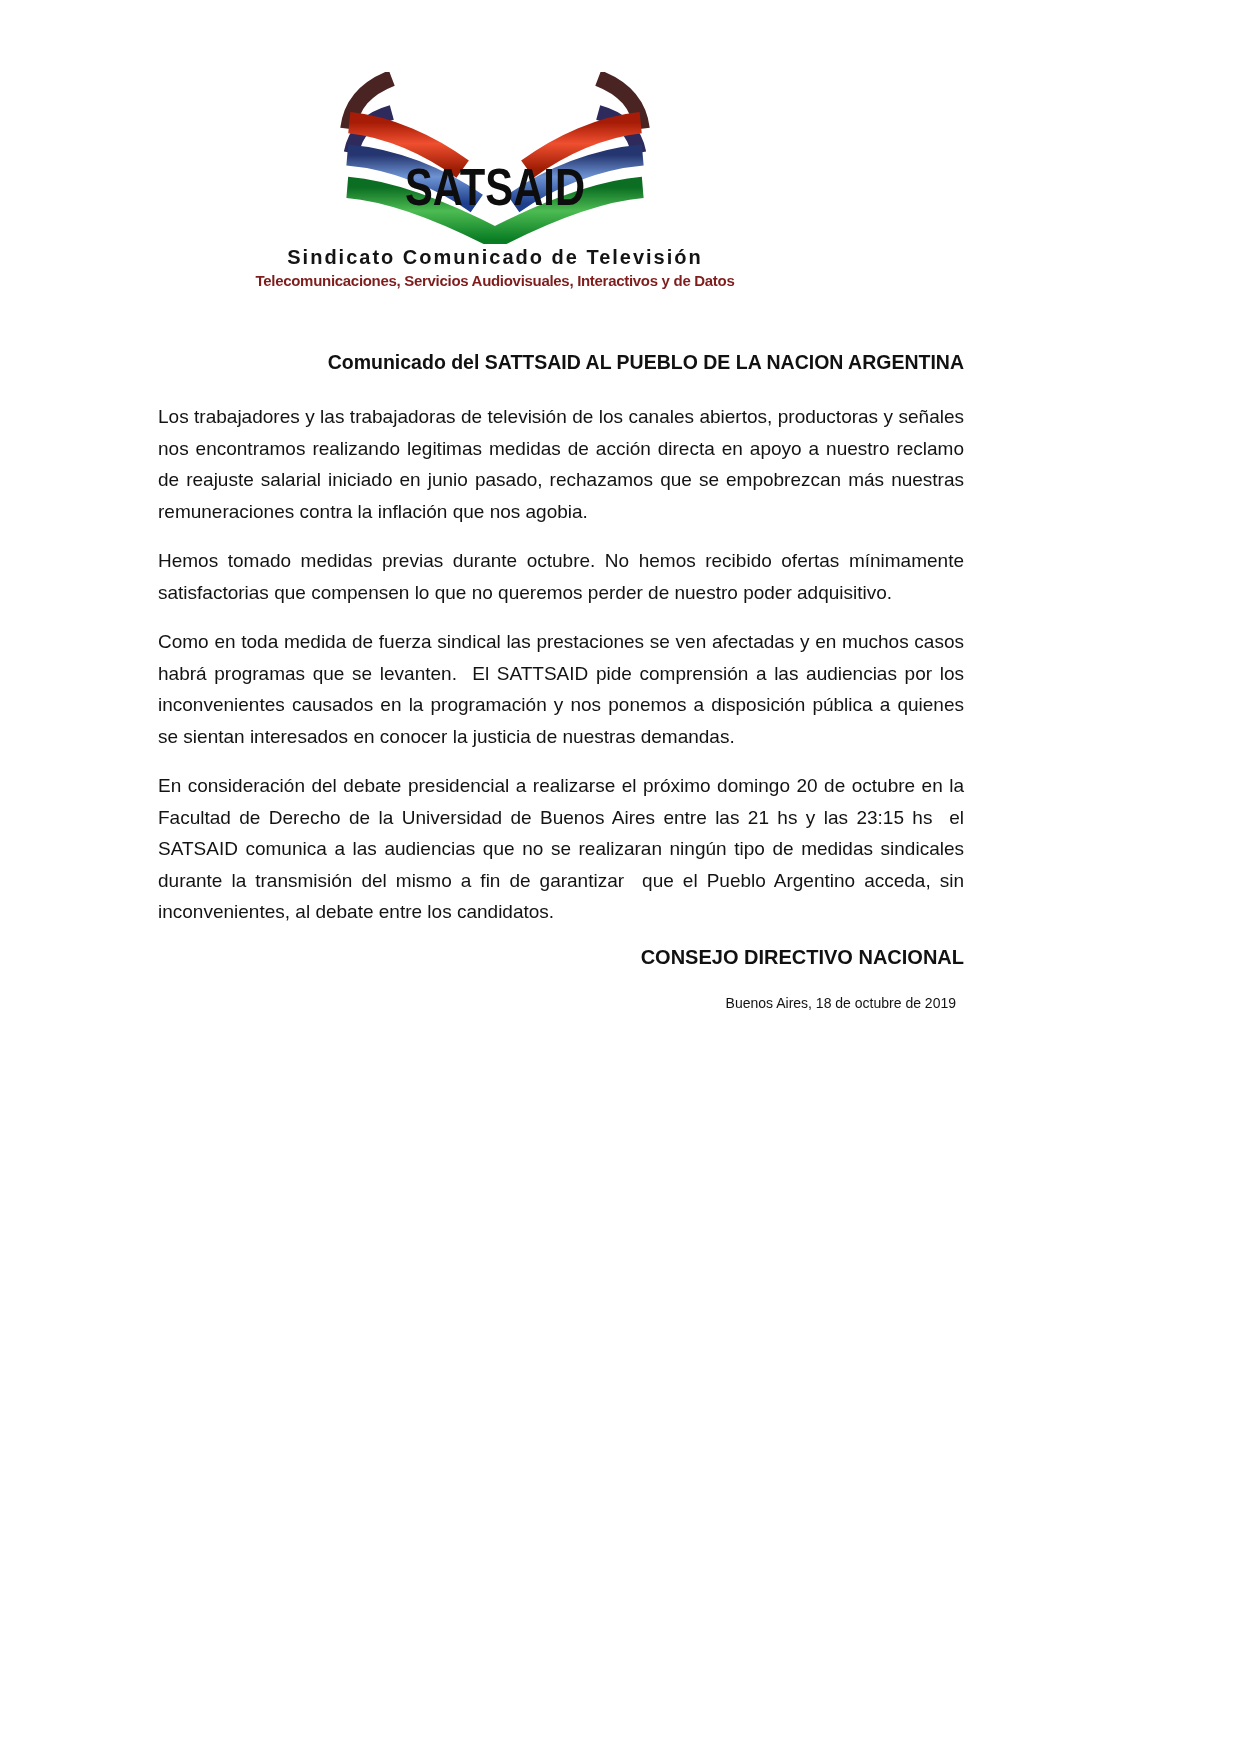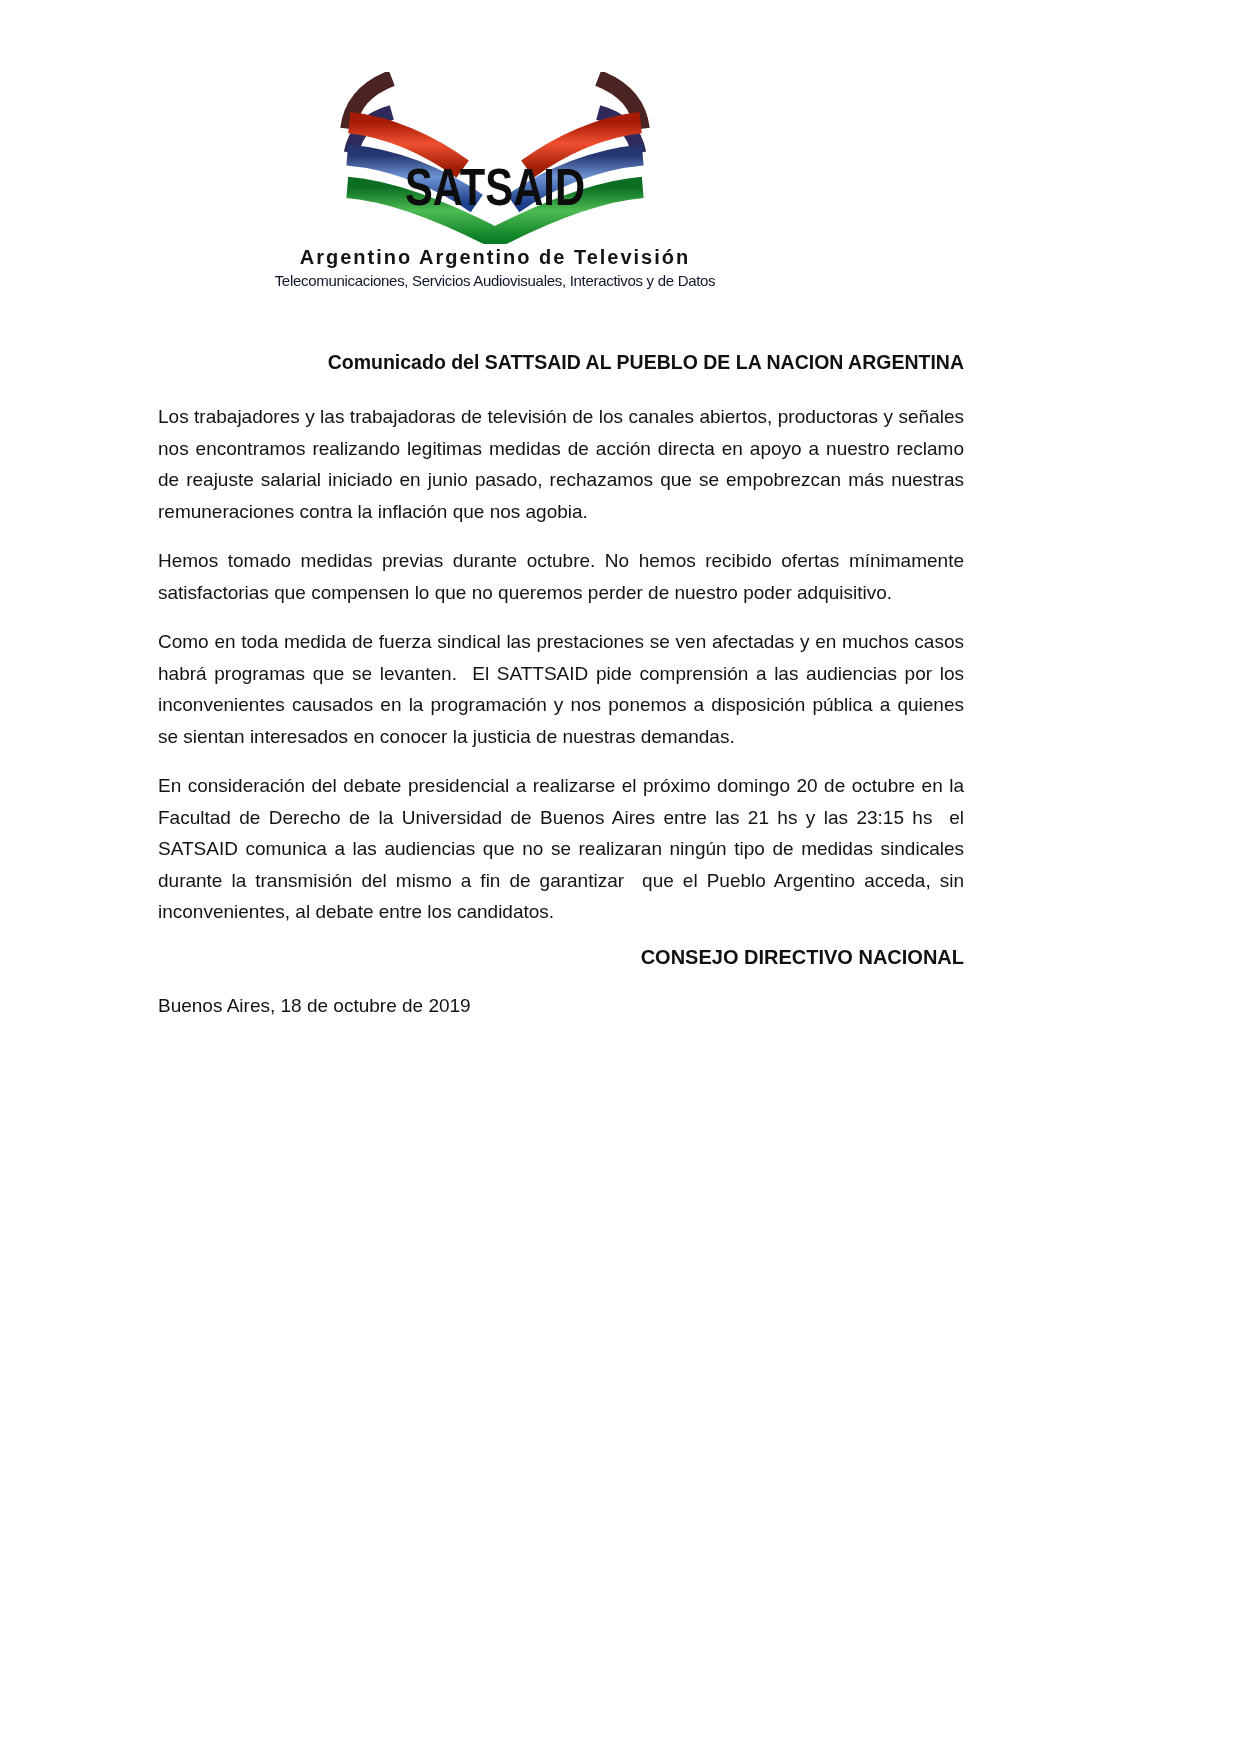--- a/index.html
+++ b/index.html
@@ -24,21 +24,22 @@
     margin-top: 2px;
     font-size: 20px;
     font-weight: bold;
     letter-spacing: 2px;
     color: #141414;
   }
   .org-subtitle {
     margin-top: 3px;
     font-size: 15px;
     letter-spacing: -0.3px;
-    color: #0f172a;
+    color: #7f1d1d;
+    font-weight: bold;
   }
   .doc-body {
     width: 806px;
     margin: 0 auto 0 158px;
   }
   .doc-title {
     margin-top: 60px;
     font-size: 19.5px;
     font-weight: bold;
     text-align: right;
@@ -56,22 +57,22 @@
   }
   .signature {
     margin-top: 14px;
     font-size: 20px;
     font-weight: bold;
     text-align: right;
     color: #111;
   }
   .dateline {
     margin-top: 26px;
-    font-size: 19px;
-    text-align: left;
+    font-size: 14px;
+    text-align: right;
     padding-right: 8px;
     color: #131313;
   }
 </style>
 </head>
 <body>
 
 <div class="page">
 
   <div class="logo-block">
@@ -106,21 +107,21 @@
         <path d="M 88,6 C 62,16 48,32 45,56" stroke="#4a2423" stroke-width="16" fill="none"></path>
         <path d="M 88,40 C 66,46 52,58 48,80" stroke="#2e2a5c" stroke-width="15" fill="none"></path>
         <path d="M 46,50 C 85,54 125,72 158,96" stroke="url(#gRed)" stroke-width="21" fill="none"></path>
         <path d="M 44,82 C 90,86 135,104 172,130" stroke="url(#gBlue)" stroke-width="21" fill="none"></path>
         <path d="M 44,114 C 92,118 148,142 194,166" stroke="url(#gGreen)" stroke-width="21" fill="none"></path>
       </g>
 
       <text x="190" y="131" text-anchor="middle" font-family="Liberation Sans, sans-serif" font-weight="bold" font-size="52" fill="#0d0d0d" textLength="178" lengthAdjust="spacingAndGlyphs">SATSAID</text>
     </svg>
 
-    <div class="org-name">Argentino Argentino de Televisión</div>
+    <div class="org-name">Sindicato Comunicado de Televisión</div>
     <div class="org-subtitle">Telecomunicaciones, Servicios Audiovisuales, Interactivos y de Datos</div>
   </div>
 
   <div class="doc-body">
     <div class="doc-title">Comunicado del SATTSAID AL PUEBLO DE LA NACION ARGENTINA</div>
 
     <div class="doc-paragraphs">
       <p>Los trabajadores y las trabajadoras de televisión de los canales abiertos, productoras y señales nos encontramos realizando legitimas medidas de acción directa en apoyo a nuestro reclamo de reajuste salarial iniciado en junio pasado, rechazamos que se empobrezcan más nuestras remuneraciones contra la inflación que nos agobia.</p>
       <p>Hemos tomado medidas previas durante octubre. No hemos recibido ofertas mínimamente satisfactorias que compensen lo que no queremos perder de nuestro poder adquisitivo.</p>
       <p>Como en toda medida de fuerza sindical las prestaciones se ven afectadas y en muchos casos habrá programas que se levanten.&nbsp; El SATTSAID pide comprensión a las audiencias por los inconvenientes causados en la programación y nos ponemos a disposición pública a quienes se sientan interesados en conocer la justicia de nuestras demandas.</p>

